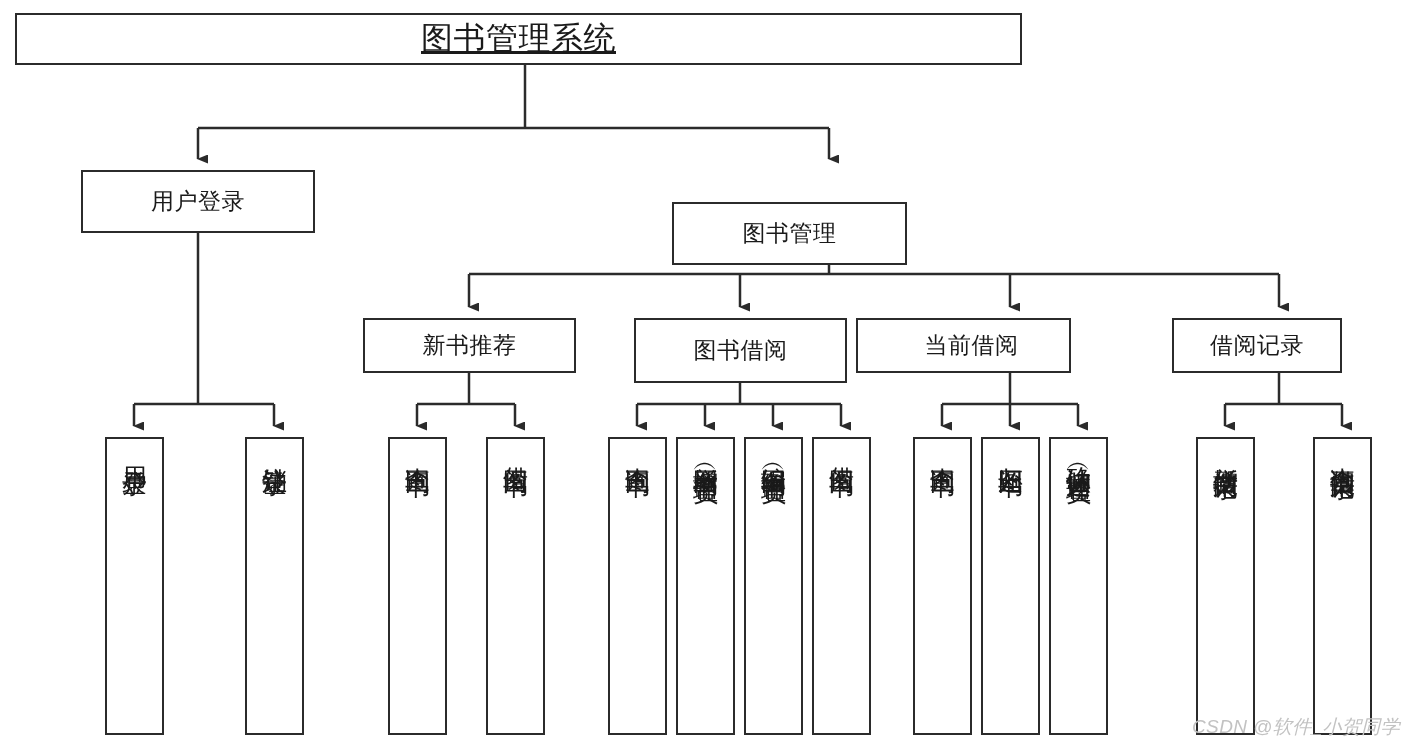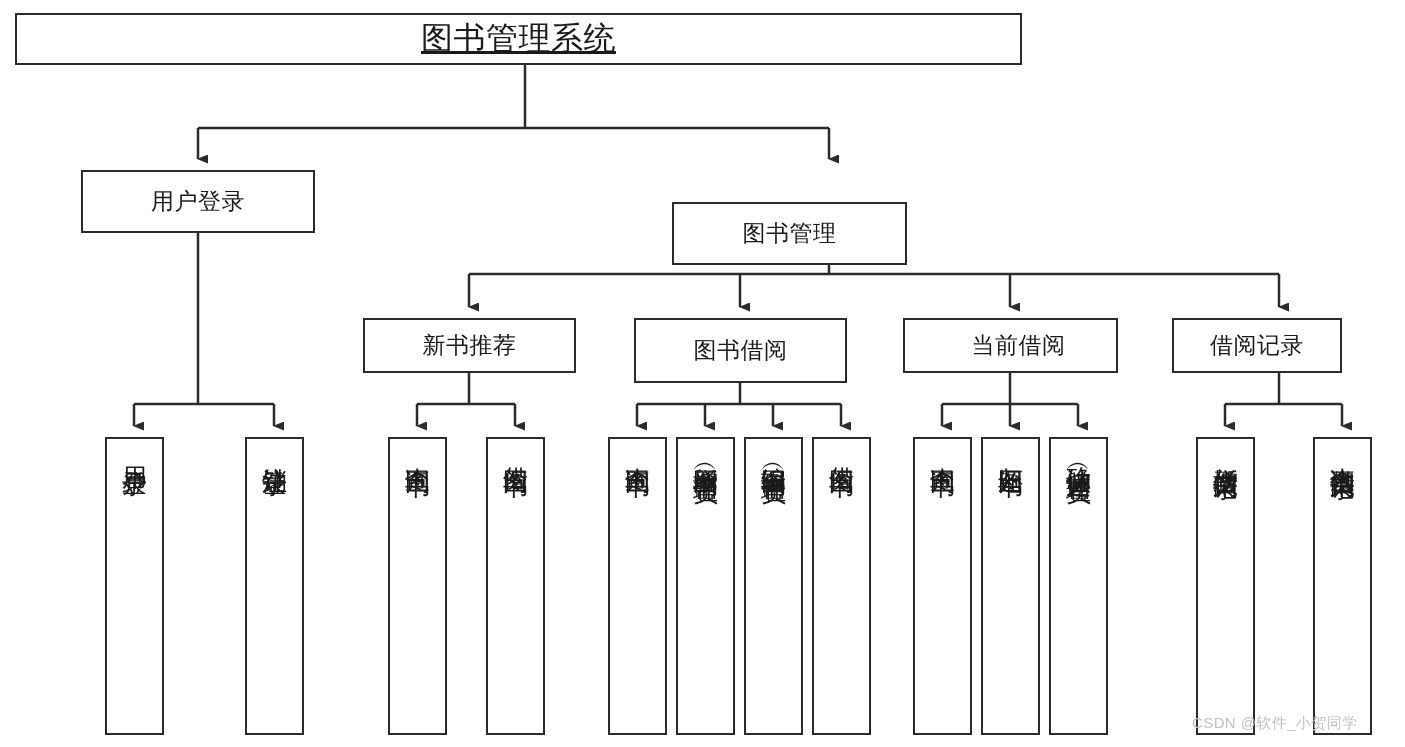--- a/index.html
+++ b/index.html
@@ -54,24 +54,25 @@
   .node-box.vertical .node-label {
     font-size: 25px;
     writing-mode: vertical-rl;
     text-orientation: upright;
     letter-spacing: 2px;
     line-height: 1;
     display: block;
   }
   .watermark {
     position: absolute;
-    font-size: 15px;
+    font-size: 19px;
     color: #c2c2c2;
     white-space: nowrap;
     letter-spacing: 0.4px;
+    font-style: italic;
   }
 </style>
 </head>
 <body>
 
 <div id="diagram-root">
 
   <svg id="diagram-svg" viewBox="0 0 1405 747" xmlns="http://www.w3.org/2000/svg">
     <defs>
       <marker id="arrowhead" markerWidth="9" markerHeight="11" refX="4.5" refY="10" orient="auto" markerUnits="userSpaceOnUse">
@@ -124,21 +125,21 @@
       </div>
       <div class="node-box horizontal" style="left: 672px; top: 170px; width: 235px; height: 63px; margin-top: 32px;">
         <span class="node-label">图书管理</span>
       </div>
       <div class="node-box horizontal" style="left: 363px; top: 318px; width: 213px; height: 55px; font-family: Liberation Serif, serif;">
         <span class="node-label">新书推荐</span>
       </div>
       <div class="node-box horizontal" style="left: 634px; top: 318px; width: 213px; height: 65px;">
         <span class="node-label">图书借阅</span>
       </div>
-      <div class="node-box horizontal" style="left: 903px; top: 318px; width: 215px; height: 55px; padding-left: 16px;">
+      <div class="node-box horizontal" style="left: 856px; top: 318px; width: 215px; height: 55px; padding-left: 16px;">
         <span class="node-label">当前借阅</span>
       </div>
       <div class="node-box horizontal" style="left: 1172px; top: 318px; width: 170px; height: 55px;">
         <span class="node-label">借阅记录</span>
       </div>
       <div class="node-box vertical" style="left: 105px; top: 437px; width: 59px; height: 298px;">
         <span class="node-label">用户登录</span>
       </div>
       <div class="node-box vertical" style="left: 245px; top: 437px; width: 59px; height: 298px;">
         <span class="node-label">注销登录</span>

